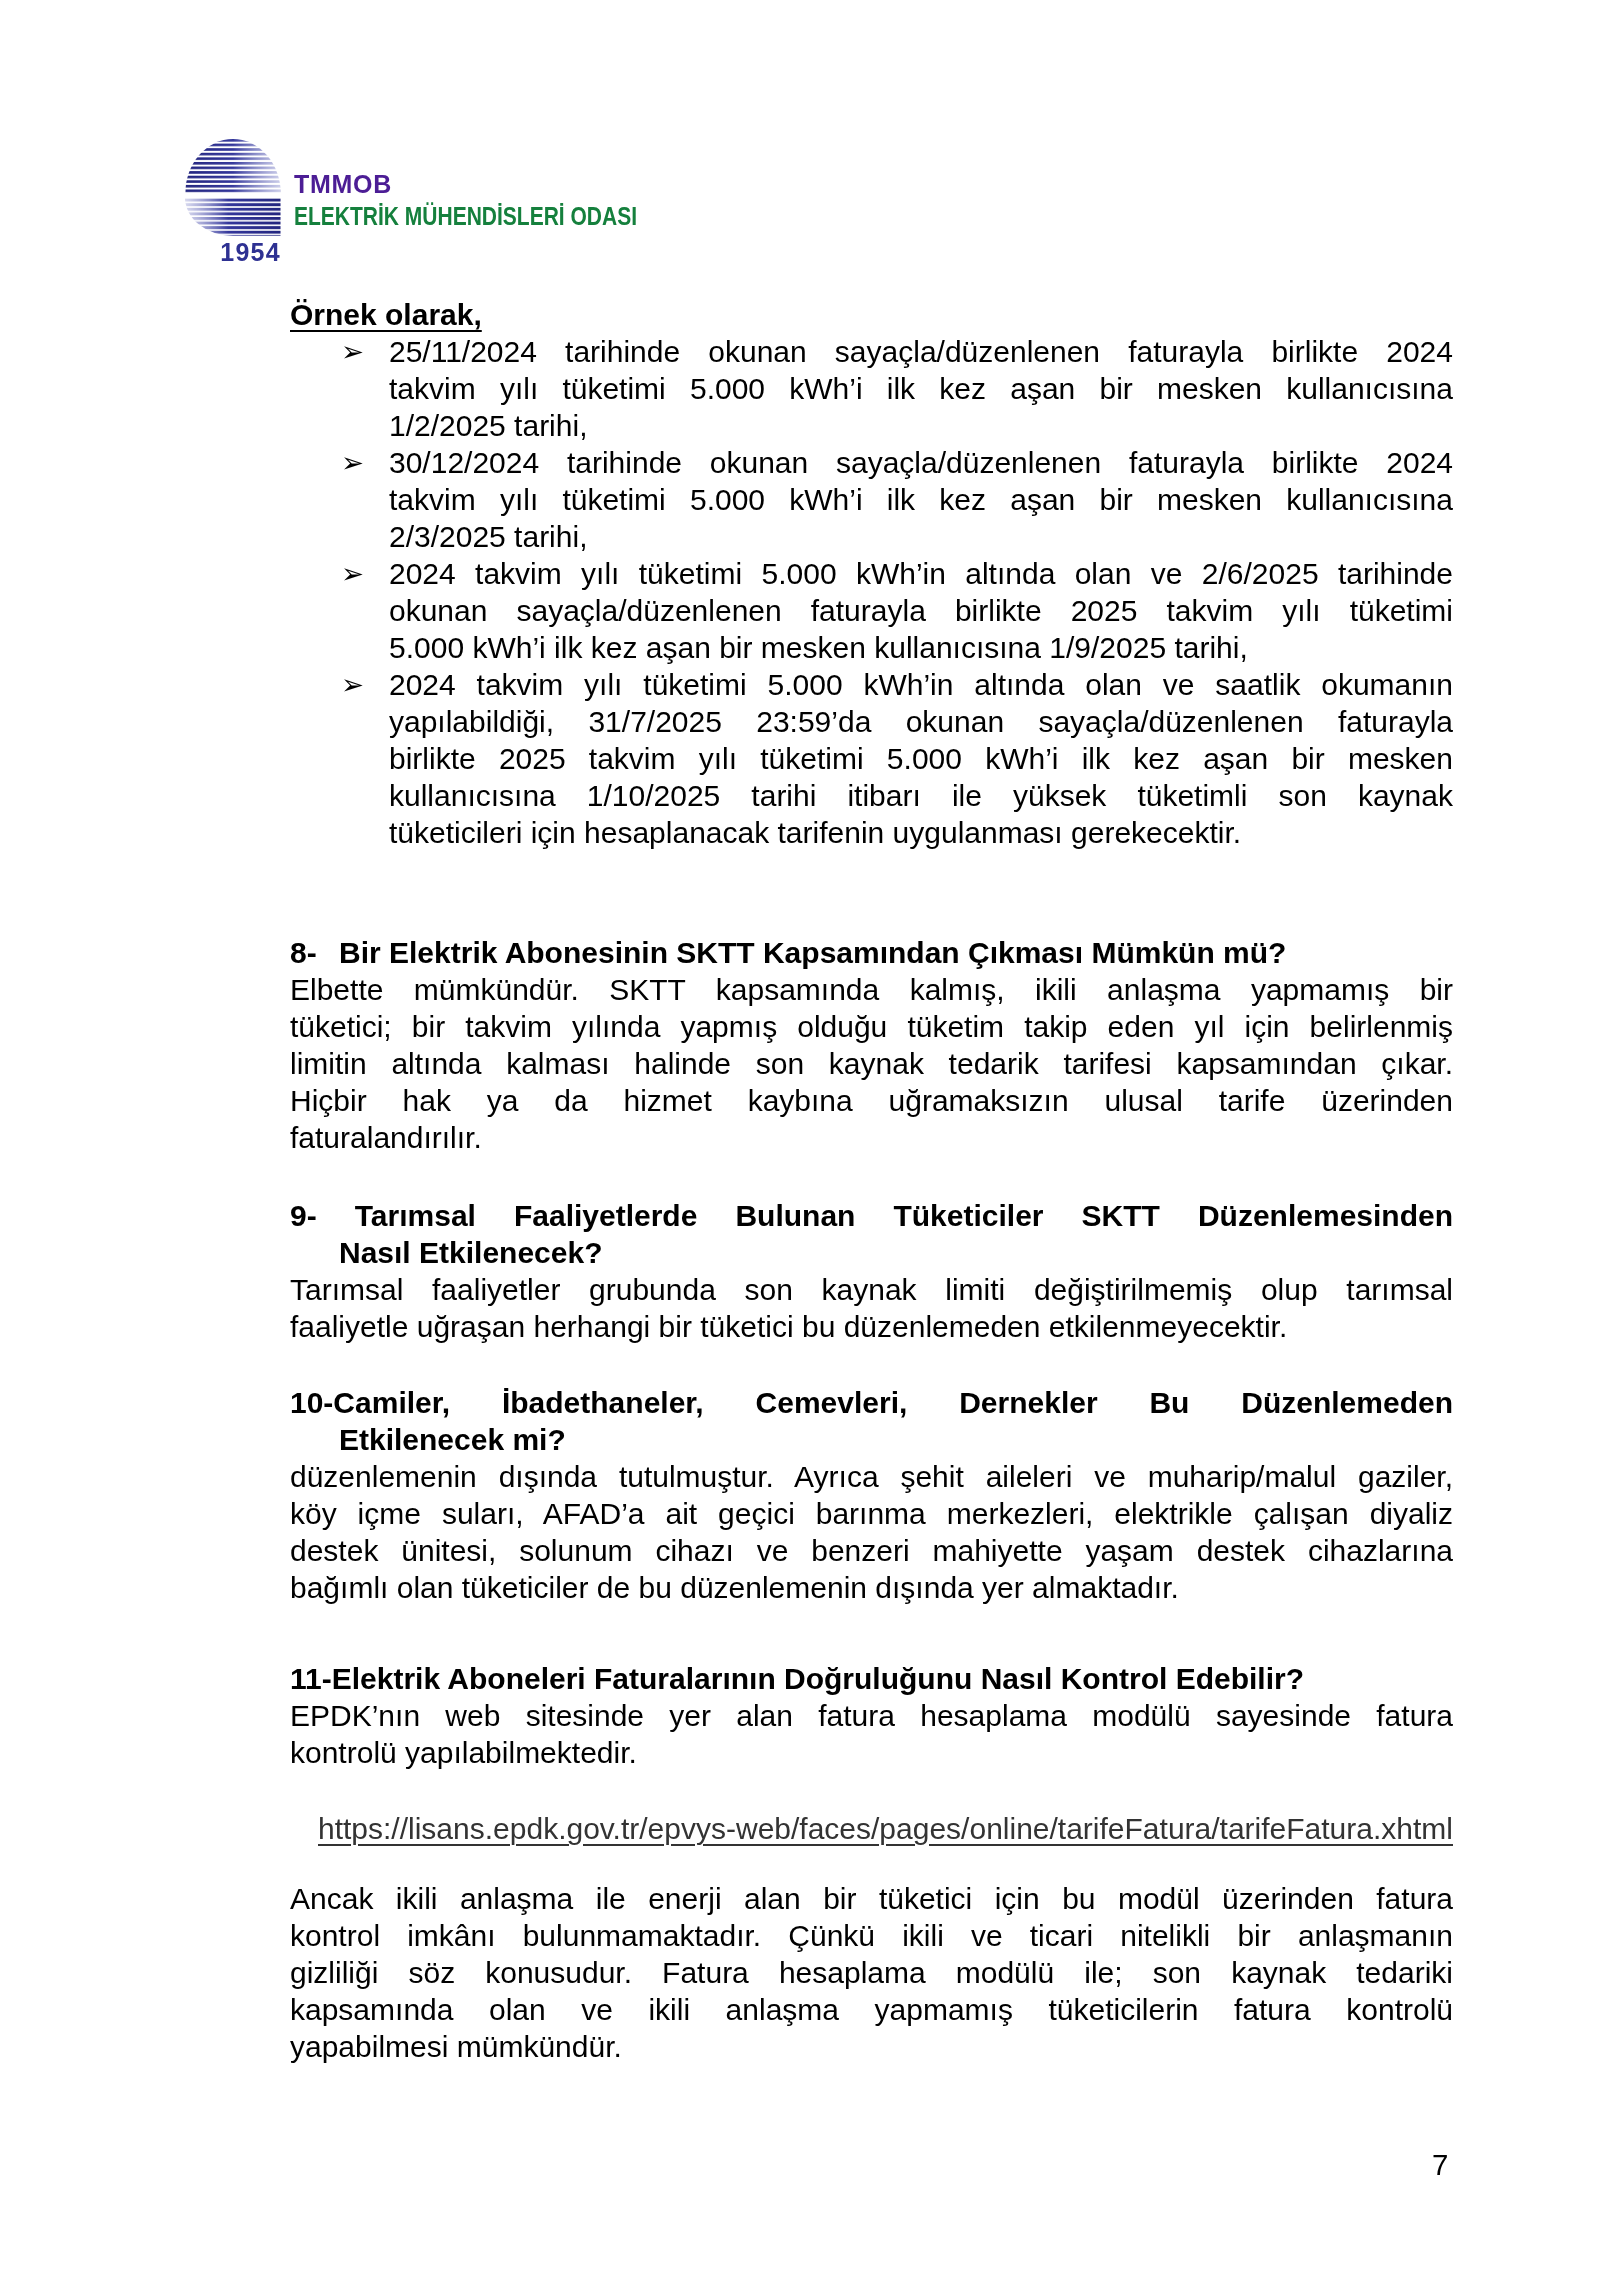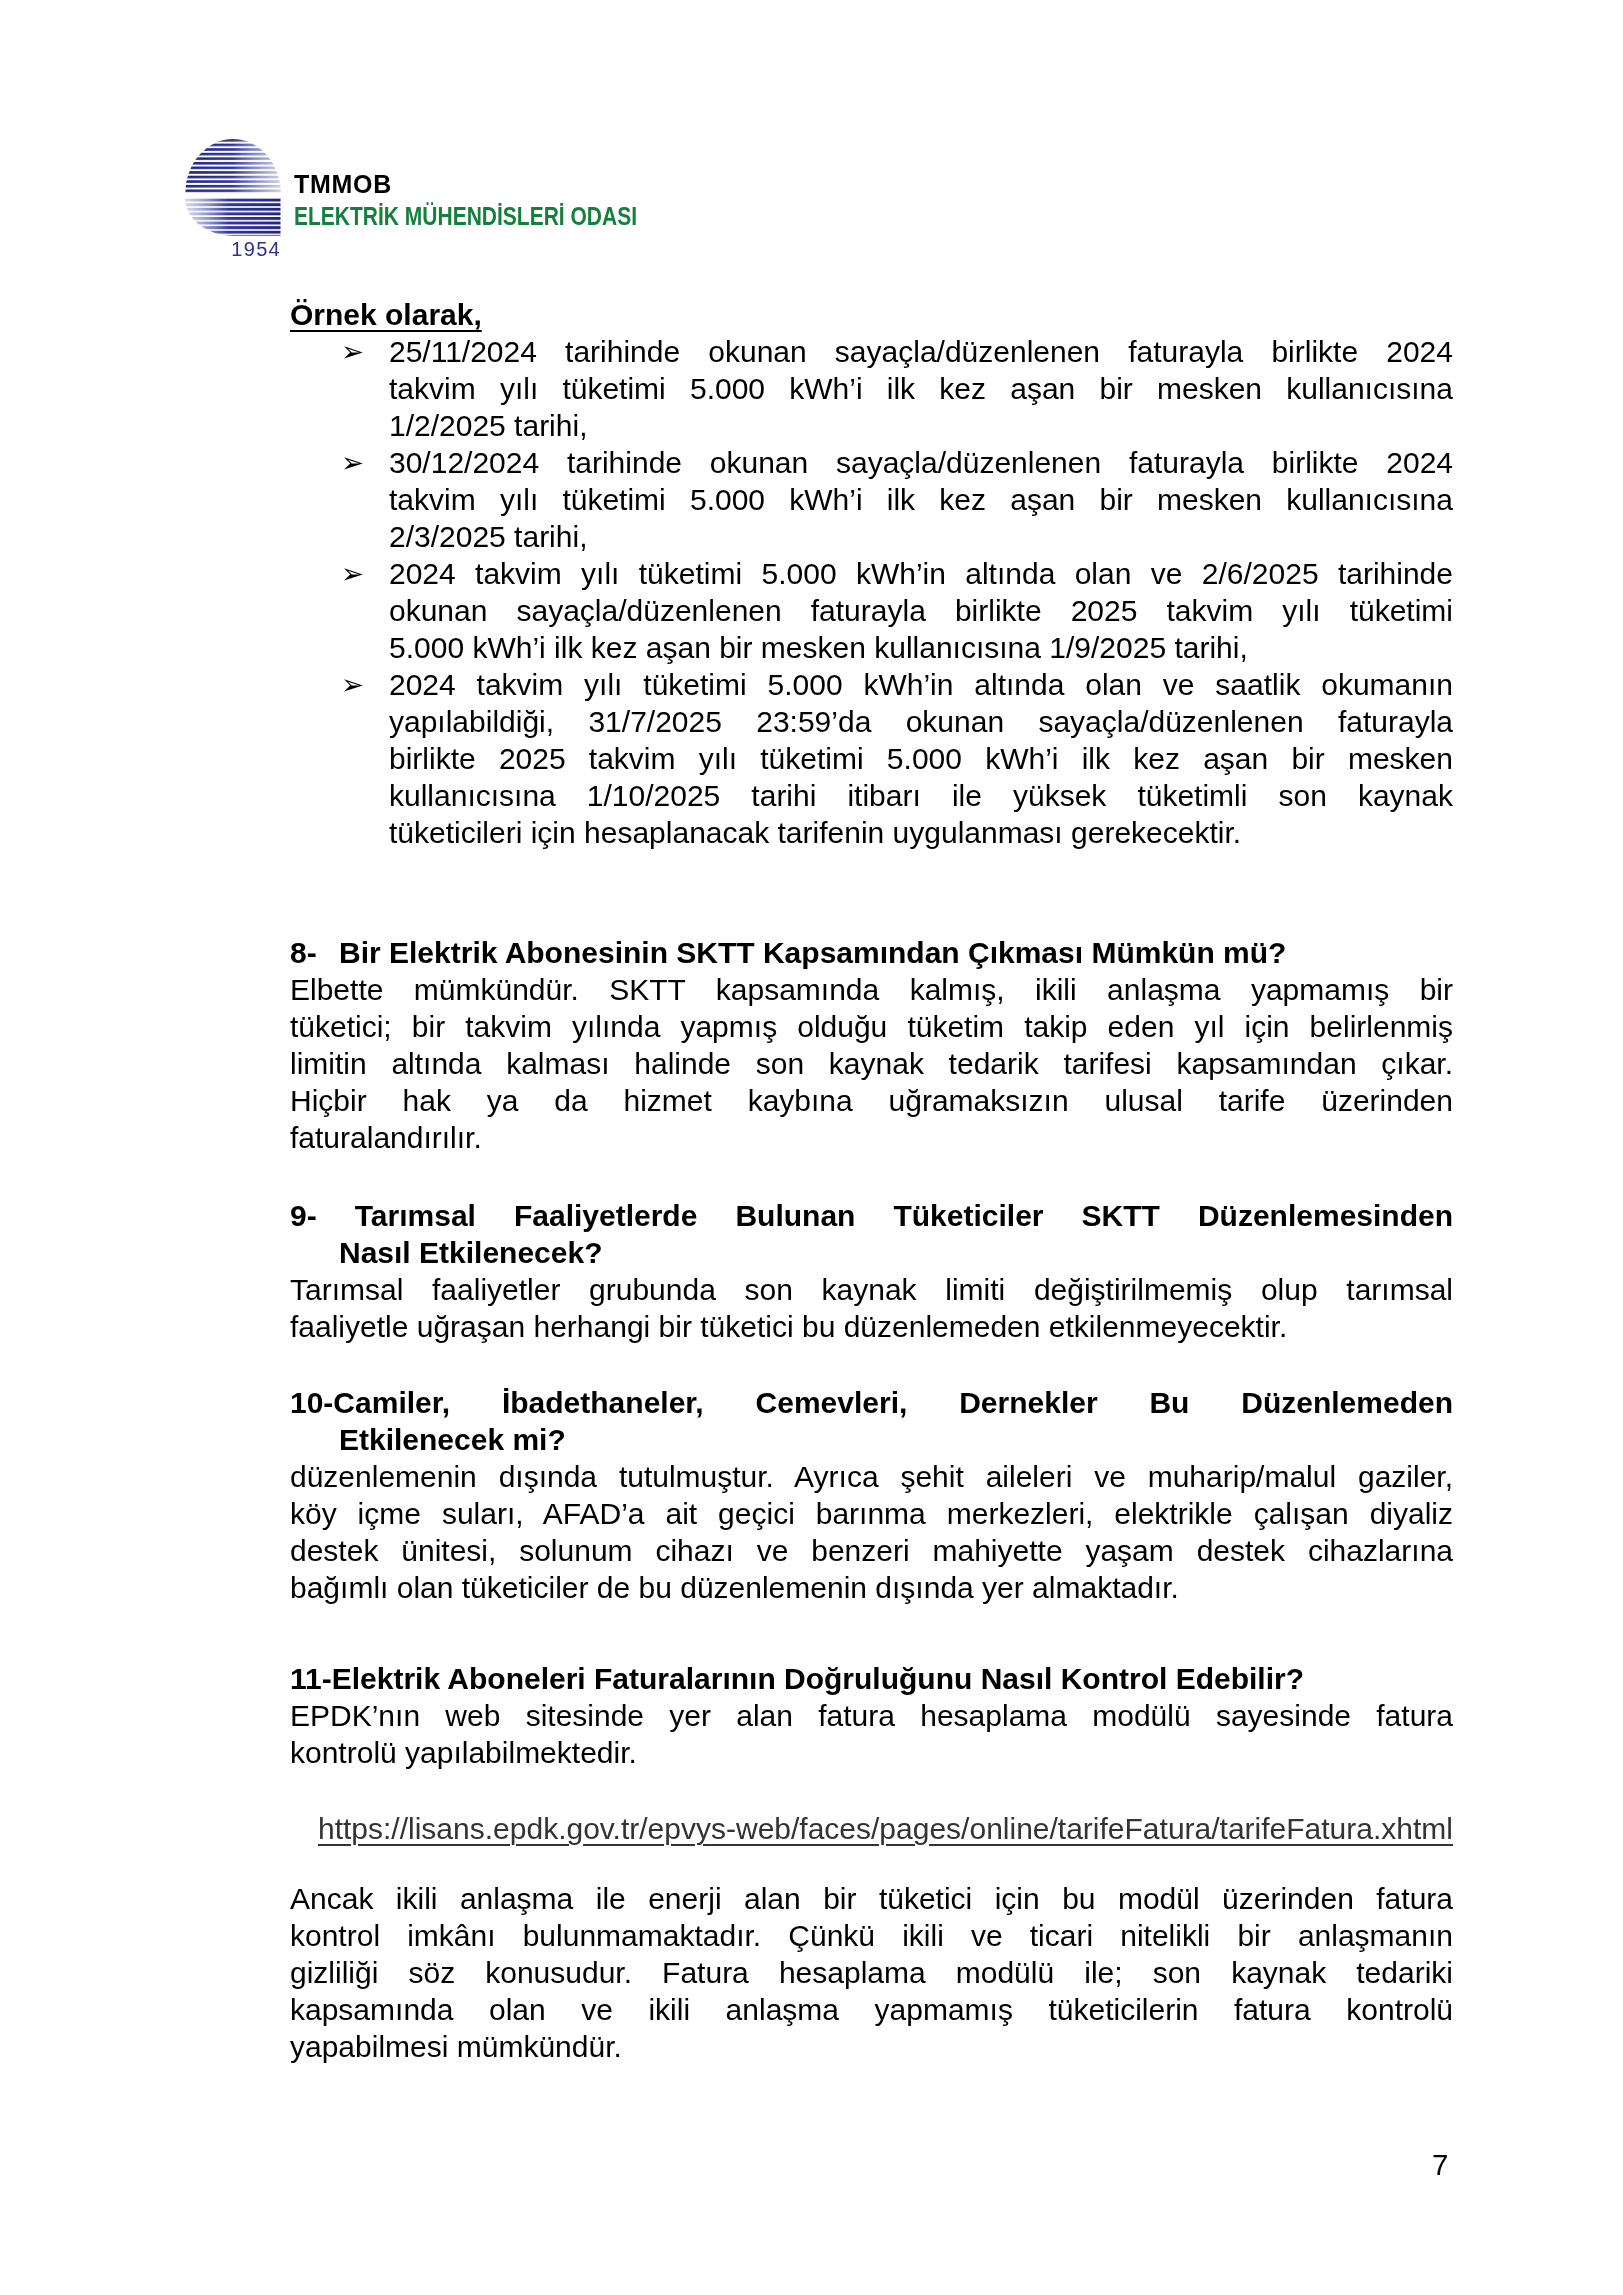--- a/index.html
+++ b/index.html
@@ -6,24 +6,24 @@
   html,body { background:#ffffff; }
   .page {
     position:relative; width:1623px; height:2295px; background:#ffffff;
     font-family:"Liberation Sans","DejaVu Sans",sans-serif; color:#000; overflow:hidden;
   }
   
   .logo { position:absolute; left:185px; top:139px; }
   .logo-globe { display:block; }
   .logo-year {
     width:96px; margin-top:2px; text-align:right;
-    font-size:20px; font-weight:normal; letter-spacing:1.3px; color:#2e3192;
+    font-size:25px; font-weight:bold; letter-spacing:1.3px; color:#2e3192;
   }
   .logo-text { position:absolute; left:294px; top:170px; white-space:nowrap; }
-  .logo-tmmob { font-size:25px; font-weight:bold; color:#000000; letter-spacing:0.7px; }
+  .logo-tmmob { font-size:25px; font-weight:bold; color:#4c1d95; letter-spacing:0.7px; }
   .logo-chamber { margin-top:2.6px; font-size:25px; font-weight:bold; color:#15803d; }
   .logo-chamber .squeeze { display:inline-block; transform:scaleX(.84); transform-origin:0 50%; }
   
   .content { position:absolute; left:290px; top:296px; width:1163px; font-size:30px; line-height:37px; }
   .jl { text-align:justify; text-align-last:justify; }
   .ll { text-align:left; }
   .ornek { font-weight:bold; }
   .ornek .u { text-decoration:underline; text-decoration-thickness:2px; text-underline-offset:4.6px; }
   .bullets { margin-bottom:83px; }
   .bullet { position:relative; padding-left:99px; }

